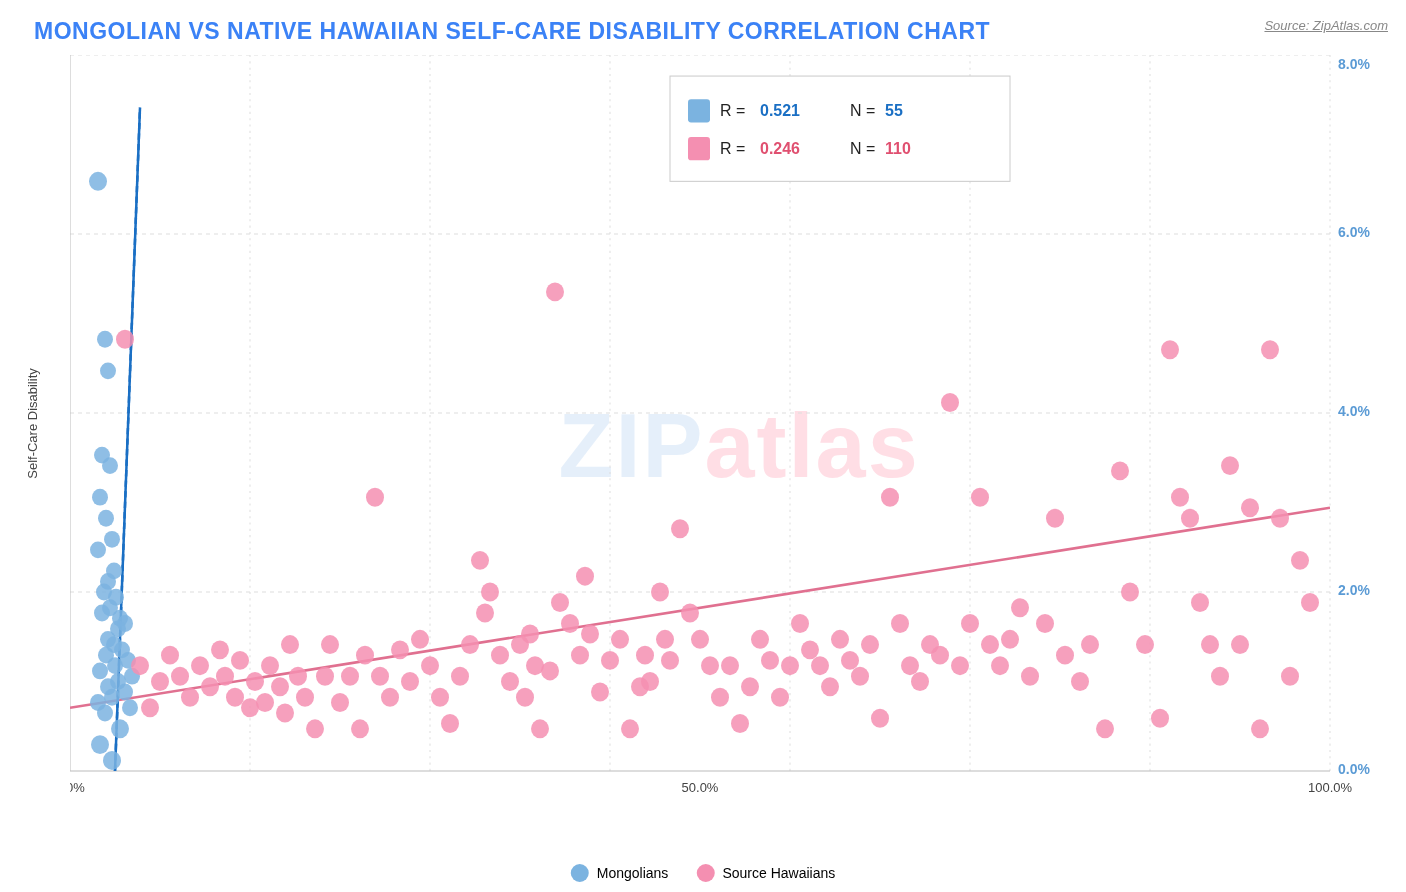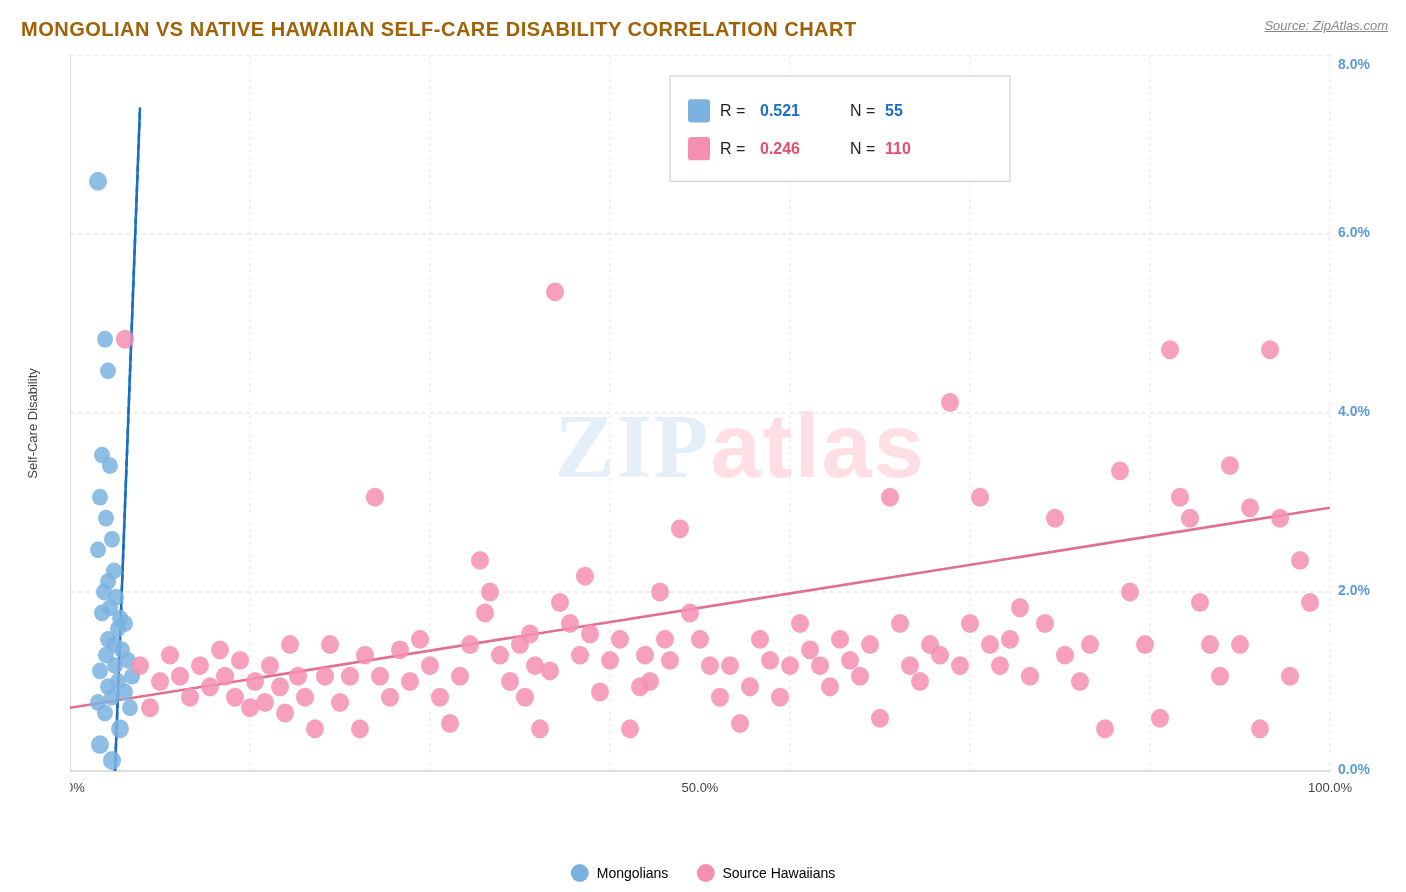--- a/index.html
+++ b/index.html
@@ -13,24 +13,24 @@
     }
     #chart-container {
       width: 1406px;
       height: 892px;
       position: relative;
       background: #fff;
     }
     #chart-title {
       position: absolute;
       top: 18px;
-      left: 21px;
-      font-size: 20px;
+      left: 34px;
+      font-size: 23px;
       font-weight: bold;
-      color: #a16207;
+      color: #3b82f6;
       letter-spacing: 0.5px;
     }
     #source-label {
       position: absolute;
       top: 18px;
       right: 18px;
       font-size: 13px;
       color: #888;
       font-style: italic;
       text-decoration: underline;
@@ -90,21 +90,20 @@
       transform: translate(-40%, -50%);
       font-size: 90px;
       color: rgba(180, 210, 240, 0.35);
       font-weight: bold;
       pointer-events: none;
       white-space: nowrap;
       letter-spacing: 2px;
     }
     #watermark span.zip {
       color: rgba(180, 210, 240, 0.35);
-      font-family: Liberation Serif, serif;
     }
     #watermark span.atlas {
       color: rgba(255, 160, 180, 0.35);
     }
   </style>
 </head>
 <body>
 
 <div id="chart-container">
 

